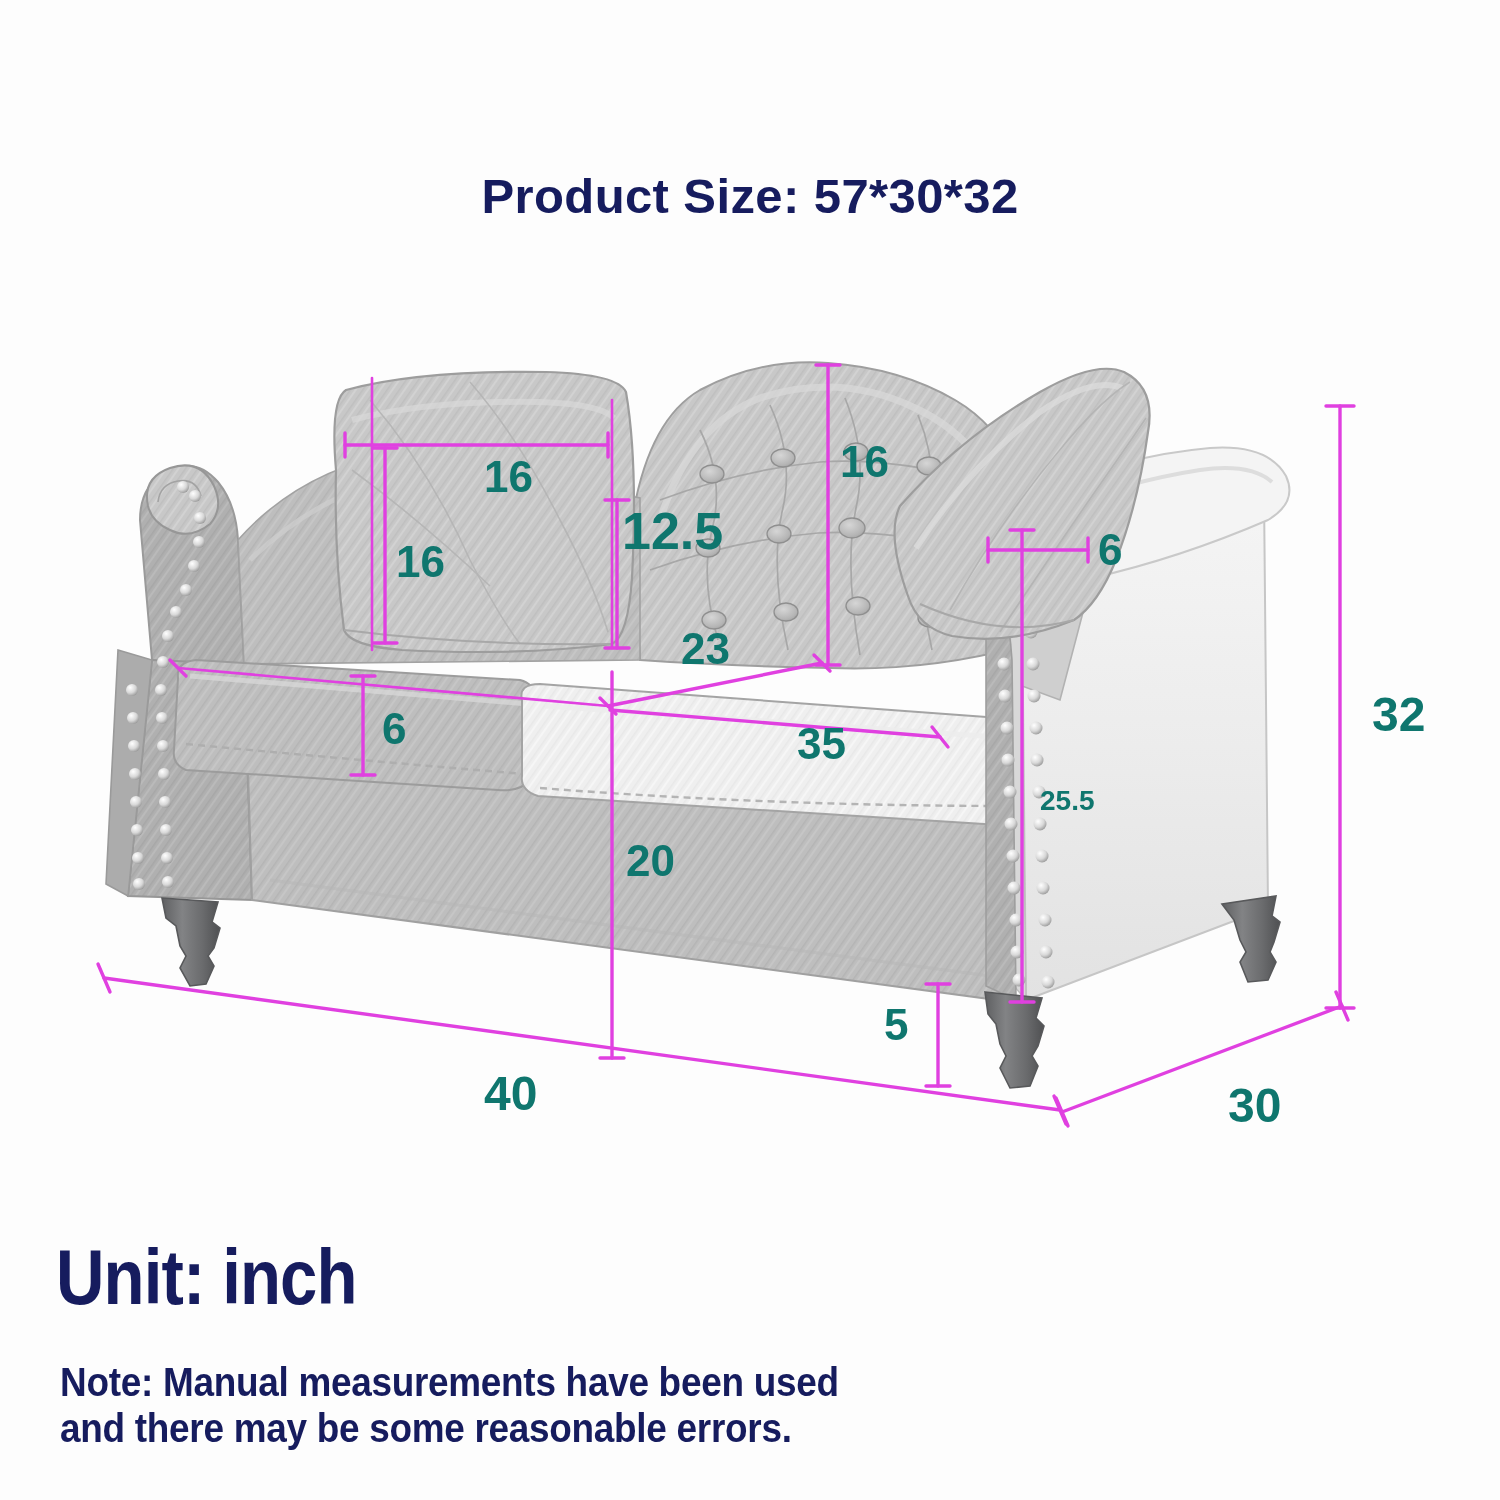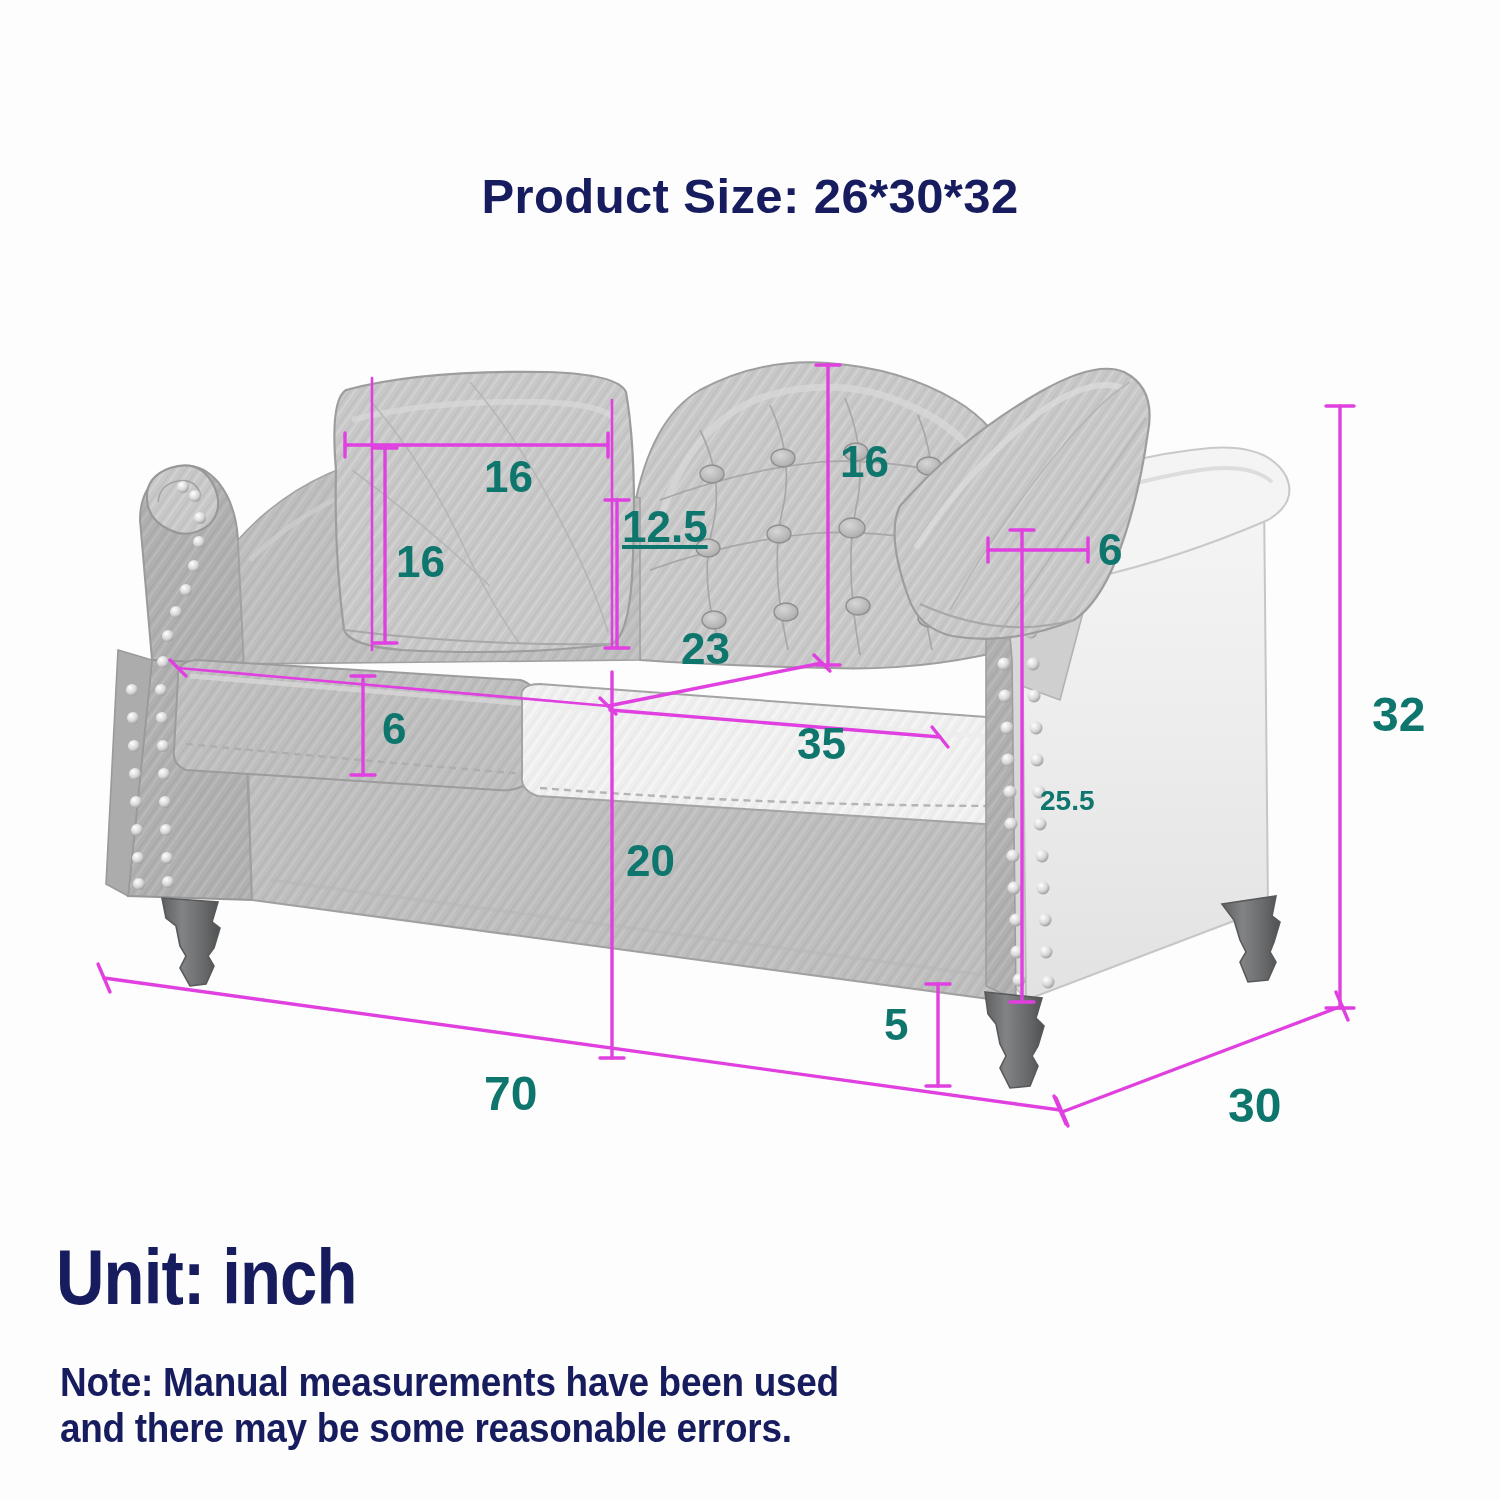--- a/index.html
+++ b/index.html
@@ -17,21 +17,21 @@
   .note span{display:block;}
   svg.art{position:absolute;left:0;top:0;width:1500px;height:1500px;}
   .dimtxt{position:absolute;font-weight:bold;color:#0f766e;
           white-space:nowrap;line-height:1;}
 </style>
 </head>
 <body>
 
 <div id="stage">
 
-  <div class="title">Product Size: 26*30*32</div>
+  <div class="title">Product Size: 57*30*32</div>
 
   <svg class="art" viewBox="0 0 1500 1500">
     <defs>
 
       <pattern id="velvet" width="10" height="10" patternUnits="userSpaceOnUse" patternTransform="rotate(35)">
         <rect width="10" height="10" fill="#bebebe"></rect>
         <line x1="0" y1="0" x2="0" y2="10" stroke="#b4b4b4" stroke-width="3"></line>
         <line x1="5" y1="0" x2="5" y2="10" stroke="#c6c6c6" stroke-width="2"></line>
       </pattern>
       <pattern id="velvetLight" width="10" height="10" patternUnits="userSpaceOnUse" patternTransform="rotate(35)">
@@ -374,30 +374,30 @@
       <g>
         <line x1="1340" y1="406" x2="1340" y2="1008"></line>
         <line x1="1326" y1="406" x2="1354" y2="406"></line>
         <line x1="1326" y1="1008" x2="1354" y2="1008"></line>
       </g>
     </g>
   </svg>
 
   <div class="dimtxt" style="left:484px;top:455px;font-size:44px;">16</div>
   <div class="dimtxt" style="left:396px;top:540px;font-size:44px;">16</div>
-  <div class="dimtxt" style="left:622px;top:505px;font-size:44px;text-decoration:underline;">12.5</div>
+  <div class="dimtxt" style="left:622px;top:505px;font-size:52px;">12.5</div>
   <div class="dimtxt" style="left:840px;top:440px;font-size:44px;">16</div>
   <div class="dimtxt" style="left:681px;top:627px;font-size:44px;">23</div>
   <div class="dimtxt" style="left:382px;top:707px;font-size:44px;">6</div>
   <div class="dimtxt" style="left:797px;top:722px;font-size:44px;">35</div>
   <div class="dimtxt" style="left:626px;top:839px;font-size:44px;">20</div>
   <div class="dimtxt" style="left:1098px;top:528px;font-size:44px;">6</div>
   <div class="dimtxt" style="left:1040px;top:787px;font-size:28px;">25.5</div>
   <div class="dimtxt" style="left:884px;top:1003px;font-size:44px;">5</div>
-  <div class="dimtxt" style="left:484px;top:1070px;font-size:48px;">70</div>
+  <div class="dimtxt" style="left:484px;top:1070px;font-size:48px;">40</div>
   <div class="dimtxt" style="left:1228px;top:1082px;font-size:48px;">30</div>
   <div class="dimtxt" style="left:1372px;top:643px;font-size:48px;margin-top:48px;">32</div>
 
   <div class="unit">Unit: inch</div>
   <div class="note">
     <span>Note: Manual measurements have been used</span>
     <span>and there may be some reasonable errors.</span>
   </div>
 
 </div>

